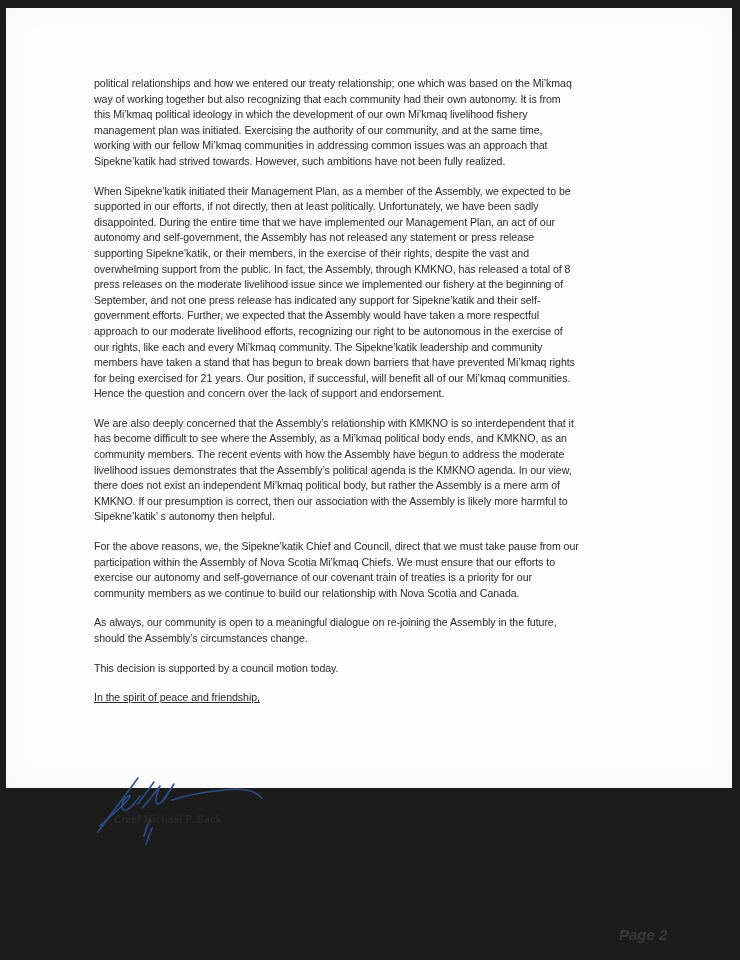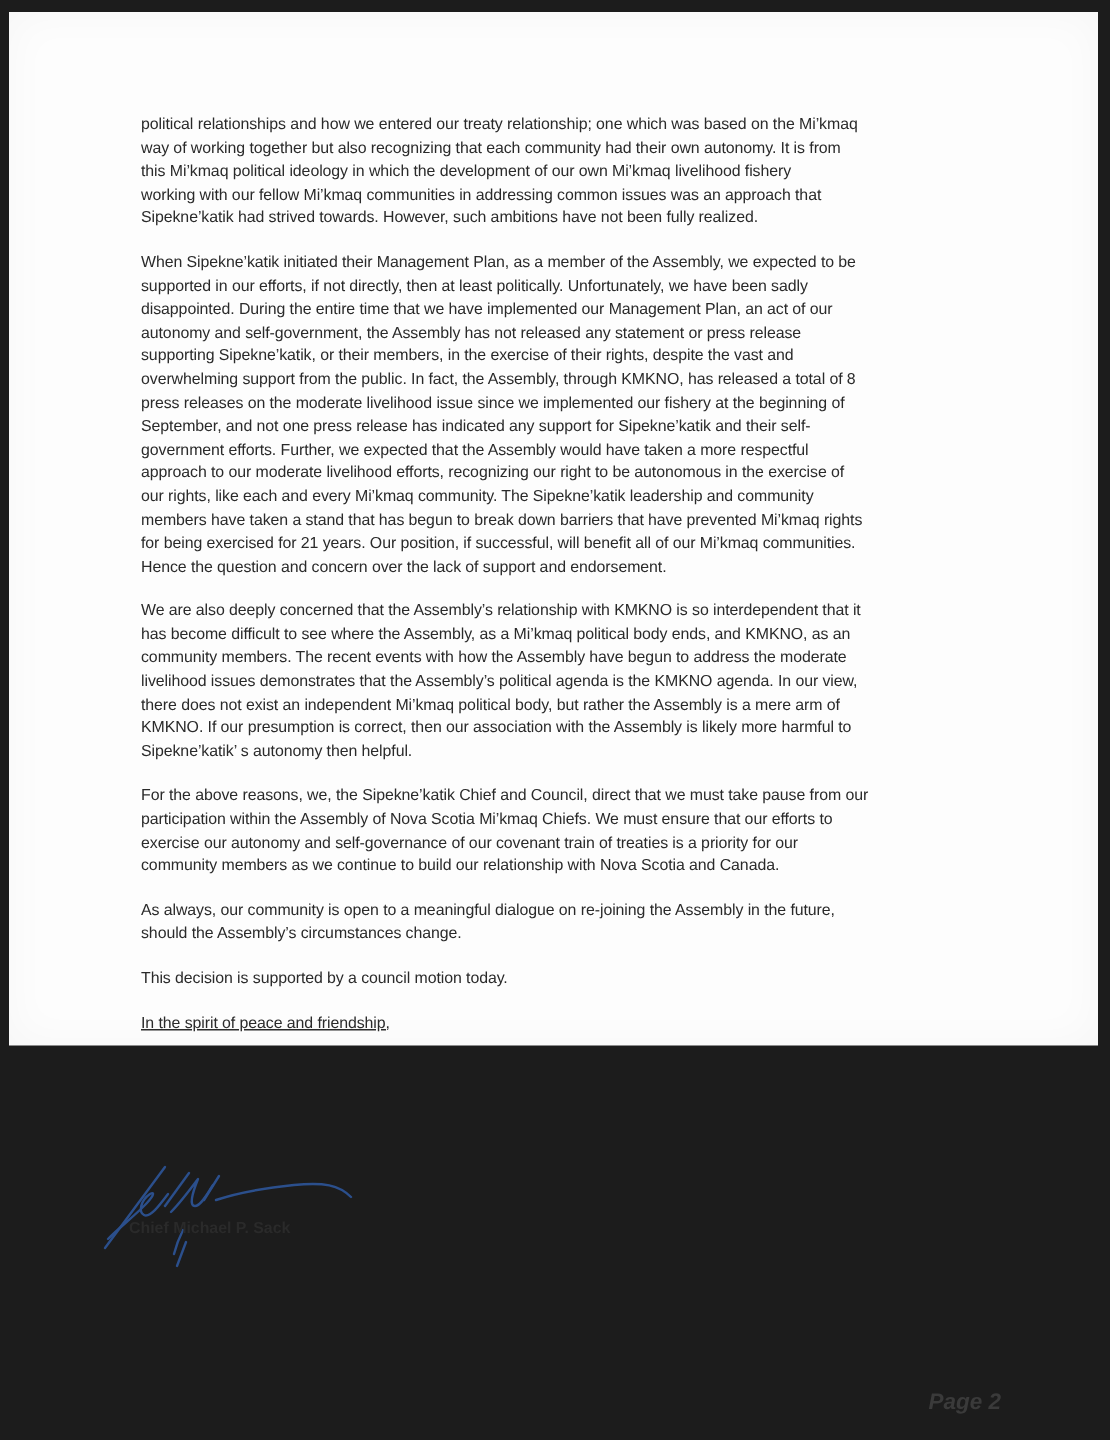--- a/index.html
+++ b/index.html
@@ -11,21 +11,21 @@
       height: 960px;
       background: #1c1c1c;
       position: relative;
       overflow: hidden;
     }
     .page {
       position: absolute;
       left: 6px;
       top: 8px;
       width: 726px;
-      height: 689px;
+      height: 780px;
       background: #fdfdfd;
       box-shadow: inset 0 0 30px rgba(0,0,0,0.03);
     }
     .body-text {
       position: absolute;
       left: 88px;
       top: 68px;
       width: 580px;
       font-family: "Liberation Sans", sans-serif;
       font-size: 10.6px;
@@ -39,21 +39,21 @@
     .line {
       display: block;
       white-space: nowrap;
     }
     .closing {
       margin-top: 0;
       text-decoration: underline;
     }
     .signature-block {
       position: absolute;
-      left: 60px;
+      left: 88px;
       top: 766px;
       width: 200px;
       height: 70px;
       font-weight: bold;
     }
     .signature-svg {
       position: absolute;
       left: 0;
       top: 0;
     }
@@ -80,20 +80,21 @@
 </head>
 <body>
 
 <div class="page">
 
   <div class="body-text">
     <p>
       <span class="line">political relationships and how we entered our treaty relationship; one which was based on the Mi’kmaq</span>
       <span class="line">way of working together but also recognizing that each community had their own autonomy. It is from</span>
       <span class="line">this Mi’kmaq political ideology in which the development of our own Mi’kmaq livelihood fishery</span>
+      <span class="line">management plan was initiated.  Exercising the authority of our community, and at the same time,</span>
       <span class="line">working with our fellow Mi’kmaq communities in addressing common issues was an approach that</span>
       <span class="line">Sipekne’katik had strived towards. However, such ambitions have not been fully realized.</span>
     </p>
     <p>
       <span class="line">When Sipekne’katik initiated their Management Plan, as a member of the Assembly, we expected to be</span>
       <span class="line">supported in our efforts, if not directly, then at least politically.  Unfortunately, we have been sadly</span>
       <span class="line">disappointed.  During the entire time that we have implemented our Management Plan, an act of our</span>
       <span class="line">autonomy and self-government, the Assembly has not released any statement or press release</span>
       <span class="line">supporting Sipekne’katik, or their members, in the exercise of their rights, despite the vast and</span>
       <span class="line">overwhelming support from the public.  In fact, the Assembly, through KMKNO, has released a total of 8</span>

